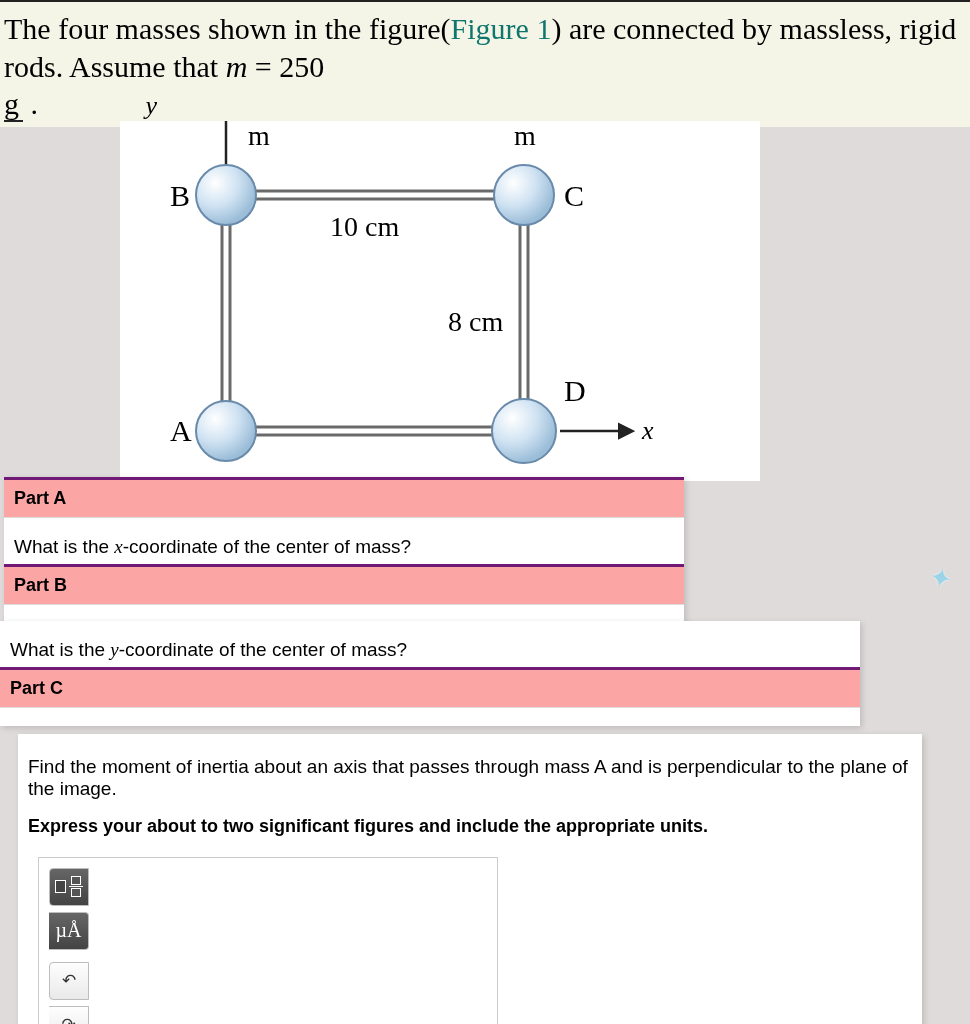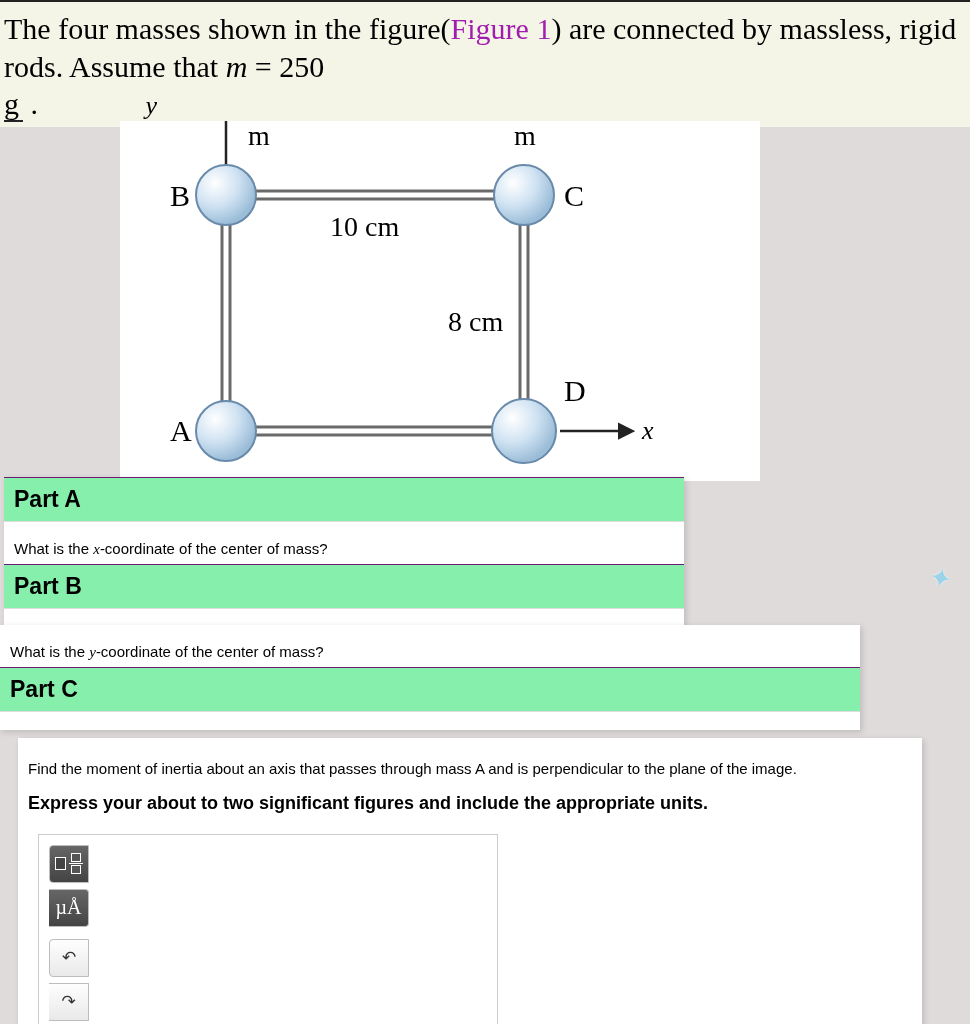--- a/index.html
+++ b/index.html
@@ -12,21 +12,21 @@
     position: relative;
   }
   .problem-text {
     background: #f5f5e7;
     padding: 8px 4px 4px 4px;
     border-top: 2px solid #222;
     font-size: 30px;
     font-family: "Times New Roman", serif;
     line-height: 1.25;
   }
-  .problem-text .figure-link { color: #a21caf; }
+  .problem-text .figure-link { color: #0f766e; }
   .problem-text .mvar { font-style: italic; font-family: "Times New Roman", serif; }
   .figure-wrap {
     position: relative;
     background: #fff;
     width: 640px;
     height: 360px;
     margin-left: 120px;
     margin-top: -6px;
   }
   .figure-svg { width: 100%; height: 100%; }
@@ -47,30 +47,30 @@
     margin-top: -2px;
     padding-bottom: 18px;
   }
   .card-c {
     width: 904px;
     margin-left: 18px;
     margin-top: 8px;
     padding-bottom: 18px;
   }
   .part-header {
-    background: #86efac;
-    border-top: 1px solid #701a75;
+    background: #fca5a5;
+    border-top: 3px solid #701a75;
     border-bottom: 1px solid #ddd;
     padding: 8px 10px;
     font-weight: bold;
-    font-size: 23px;
+    font-size: 18px;
   }
   .part-body {
     padding: 18px 10px 6px 10px;
-    font-size: 15px;
+    font-size: 19px;
   }
   .part-body .mvar { font-style: italic; font-family: "Times New Roman", serif; }
   .express {
     padding: 10px 10px 6px 10px;
     font-size: 18px;
     font-weight: bold;
   }
   .answer-area {
     margin: 14px 0 0 20px;
     border: 1px solid #ccc;

